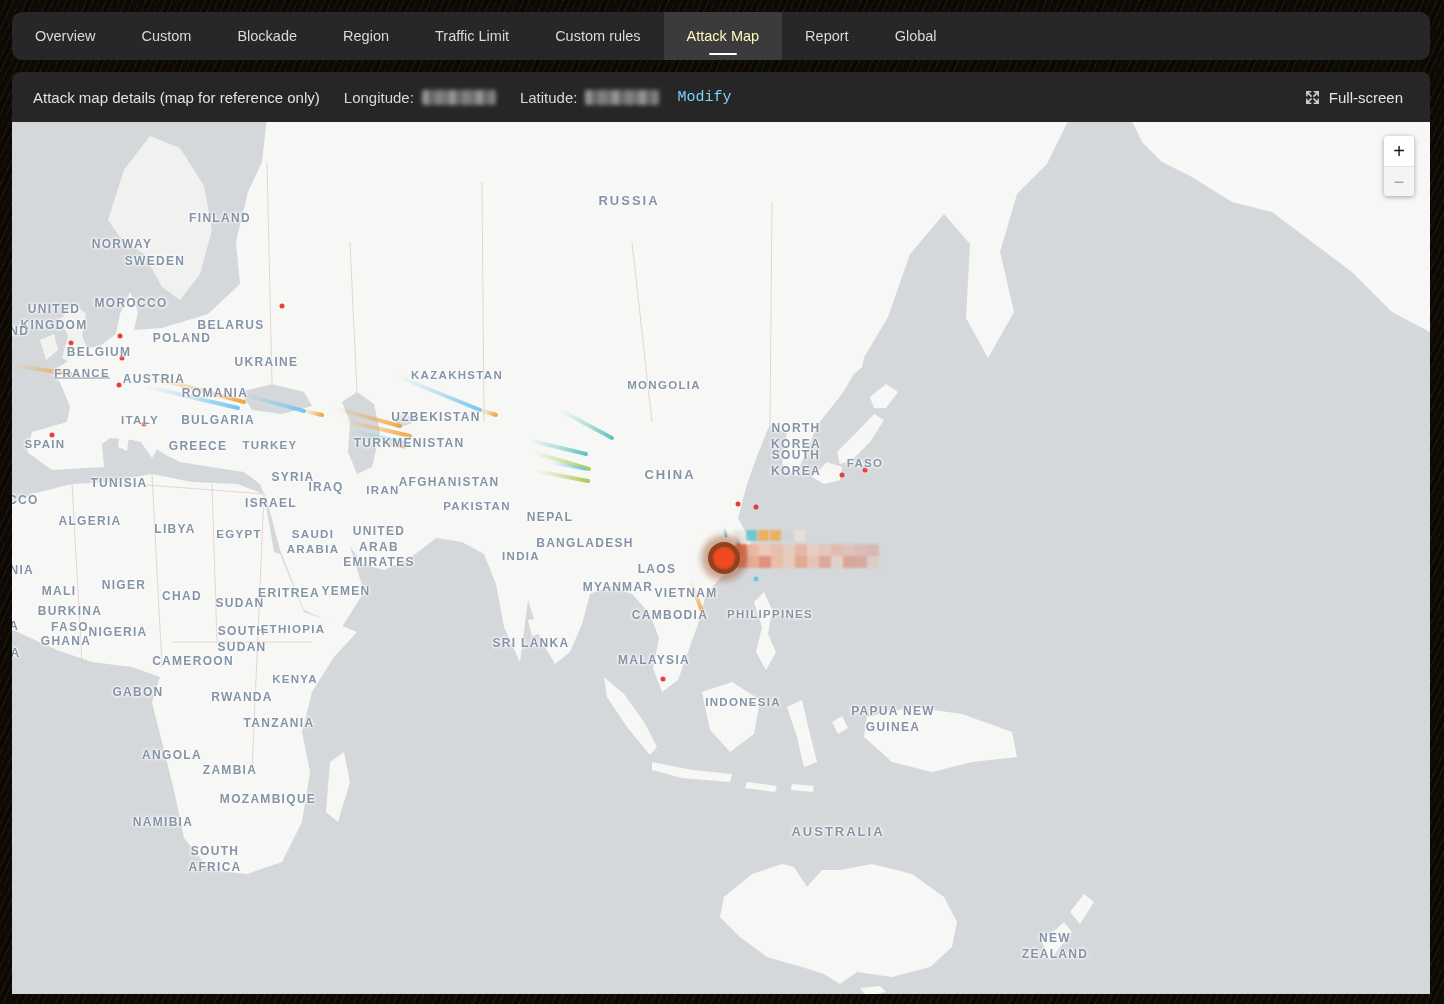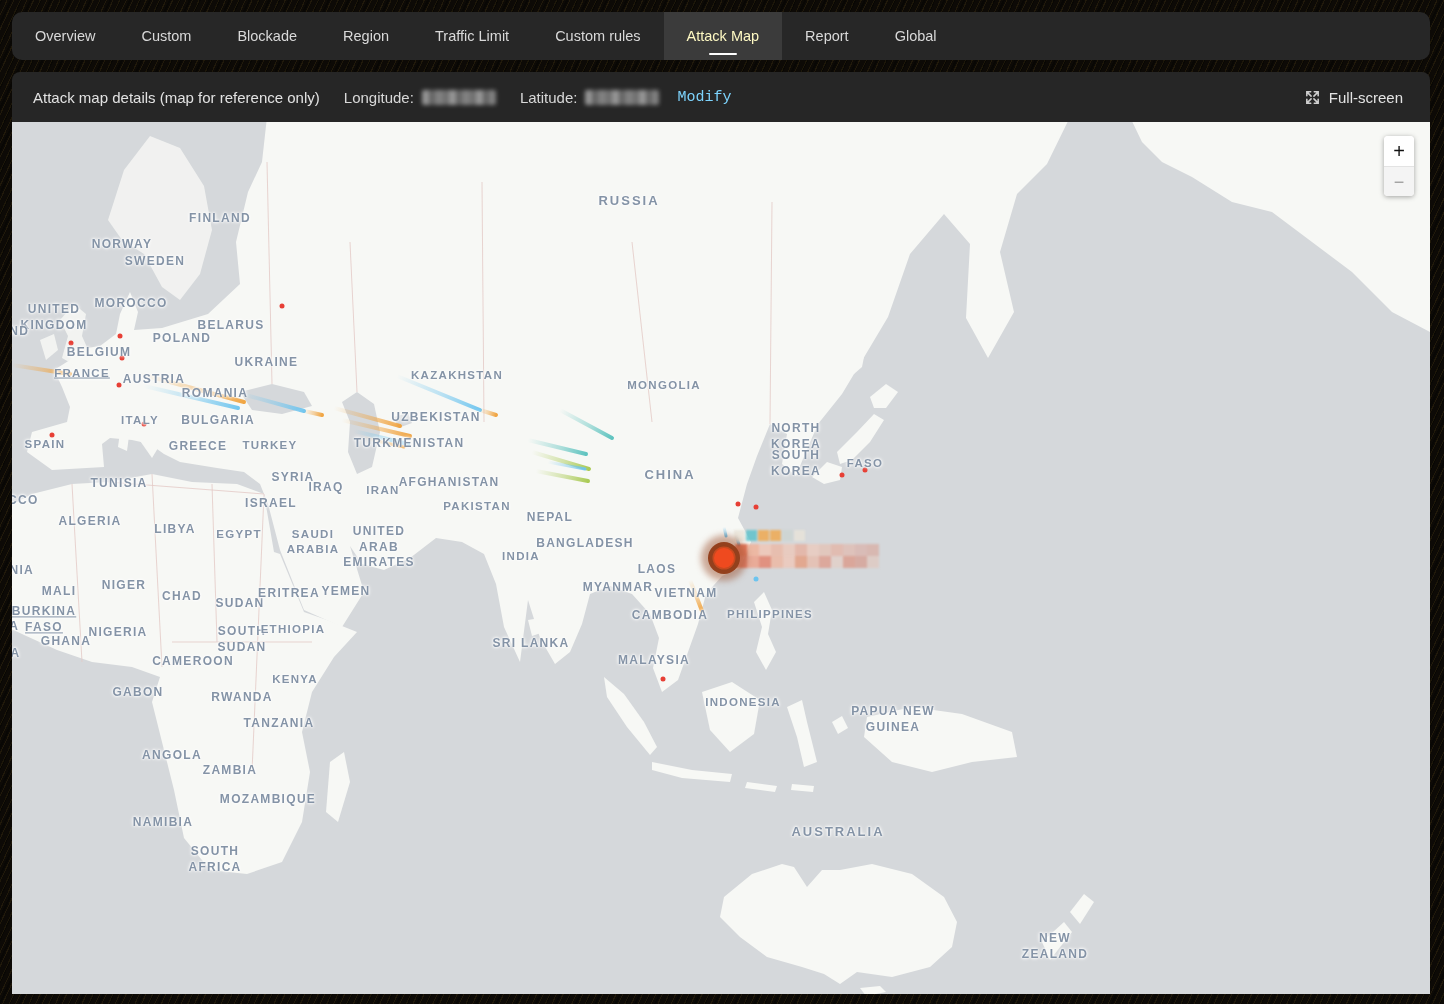--- a/index.html
+++ b/index.html
@@ -397,21 +397,21 @@
       <span class="map-label s1" style="left: 367px; top: 425px;">UNITED
 ARAB
 EMIRATES</span>
       <span class="map-label s1" style="left: -22px; top: 449px;">MAURITANIA</span>
       <span class="map-label s1" style="left: 47px; top: 470px;">MALI</span>
       <span class="map-label s1" style="left: 112px; top: 464px;">NIGER</span>
       <span class="map-label s1" style="left: 170px; top: 475px;">CHAD</span>
       <span class="map-label s1" style="left: 228px; top: 482px;">SUDAN</span>
       <span class="map-label s1" style="left: 277px; top: 472px;">ERITREA</span>
       <span class="map-label s1" style="left: 334px; top: 470px;">YEMEN</span>
-      <span class="map-label s1" style="left: 32px; top: 498px; text-decoration: underline;">BURKINA
+      <span class="map-label s1" style="left: 58px; top: 498px;">BURKINA
 FASO</span>
       <span class="map-label s1" style="left: 106px; top: 511px;">NIGERIA</span>
       <span class="map-label s1" style="left: 54px; top: 520px;">GHANA</span>
       <span class="map-label s1" style="left: -20px; top: 505px;">GUINEA</span>
       <span class="map-label s1" style="left: -20px; top: 532px;">LIBERIA</span>
       <span class="map-label s1" style="left: 135px; top: 540px; margin-left: 46px;">CAMEROON</span>
       <span class="map-label s1" style="left: 230px; top: 518px;">SOUTH
 SUDAN</span>
       <span class="map-label s2" style="left: 281px; top: 507px;">ETHIOPIA</span>
       <span class="map-label s2" style="left: 283px; top: 557px;">KENYA</span>

